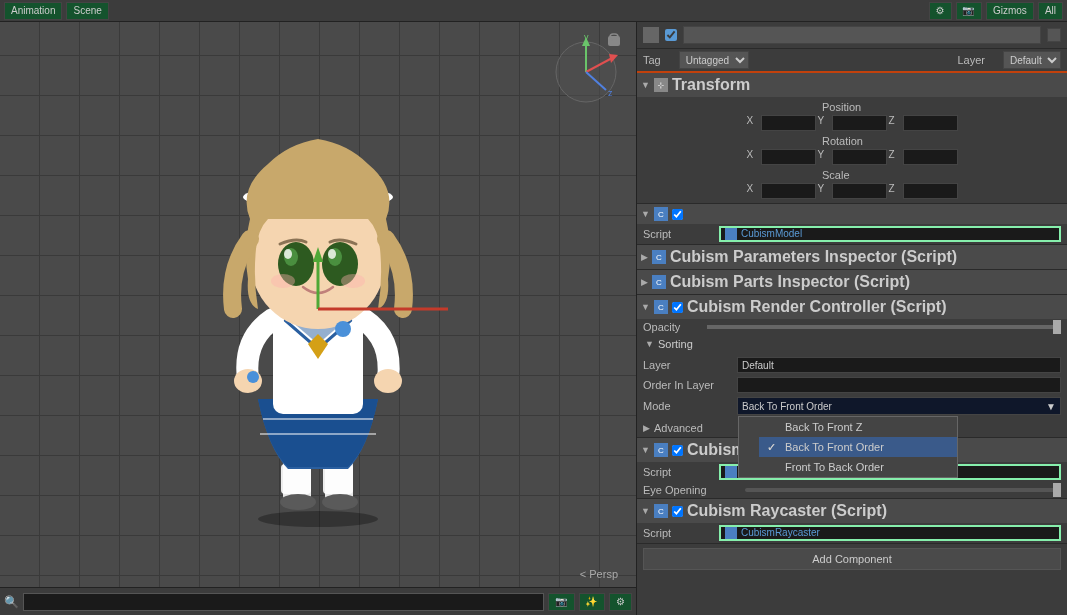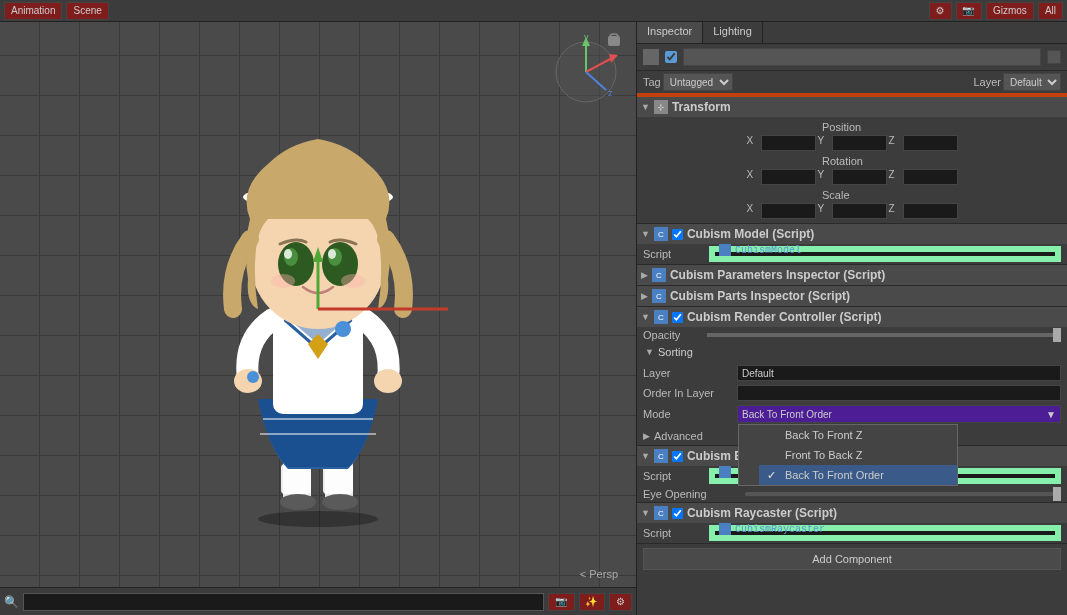--- a/index.html
+++ b/index.html
@@ -20,21 +20,21 @@
       background: #3c3c3c;
       height: 22px;
       display: flex;
       align-items: center;
       padding: 0 4px;
       gap: 4px;
       border-bottom: 1px solid #222;
       flex-shrink: 0;
     }
     .toolbar-btn {
-      background: #7f1d1d;
+      background: #14532d;
       border: 1px solid #444;
       color: #ccc;
       padding: 1px 6px;
       font-size: 10px;
       cursor: pointer;
       height: 18px;
       display: flex;
       align-items: center;
       gap: 3px;
     }
@@ -173,22 +173,22 @@
       color: #ccc;
       height: 18px;
       padding: 0 4px;
       font-size: 11px;
     }
 
     .obj-layer-row {
       display: flex;
       align-items: center;
       padding: 2px 6px;
-      gap: 2px;
-      border-bottom: 4px solid #c2410c;
+      gap: 18px;
+      border-bottom: 2px solid #c2410c;
     }
 
     .obj-tag-select {
       background: #555;
       border: 1px solid #444;
       color: #ccc;
       height: 18px;
       font-size: 10px;
       padding: 0 2px;
     }
@@ -216,21 +216,21 @@
       color: white;
     }
     .component-icon.blue { background: #4a7fc1; }
 
     .component-checkbox {
       width: 11px; height: 11px;
     }
 
     .component-title {
       flex: 1;
-      font-size: 12px;
+      font-size: 16px;
       color: #ccc;
       font-weight: bold;
     }
 
     
     .transform-fields {
       padding: 2px 4px;
     }
 
     .field-row {
@@ -268,41 +268,40 @@
       width: 55px;
       padding: 0 3px;
       font-size: 10px;
     }
 
     
     .script-row {
       display: flex;
       align-items: center;
       padding: 2px 6px;
-      gap: 6px;
+      gap: 16px;
     }
 
     .script-label {
       width: 60px;
       color: #bbb;
       font-size: 11px;
     }
 
     .script-value {
       flex: 1;
       background: #1a1a1a;
-      border: 6px solid #86efac;
+      border: 2px solid #86efac;
       color: #5a9ad5;
       height: 16px;
       padding: 0 4px;
       font-size: 10px;
       display: flex;
-      align-items: flex-end;
+      align-items: flex-start;
       gap: 4px;
-      font-family: Liberation Mono, monospace;
     }
 
     .script-icon {
       width: 12px; height: 12px;
       background: #4a7fc1;
       flex-shrink: 0;
     }
 
     
     .sorting-section {
@@ -341,21 +340,21 @@
       color: #ccc;
       height: 16px;
       flex: 1;
       padding: 0 4px;
       font-size: 10px;
     }
 
     
     .mode-dropdown {
       flex: 1;
-      background: #4c1d95;
+      background: #0f172a;
       border: 1px solid #444;
       color: #ccc;
       height: 18px;
       padding: 0 4px;
       font-size: 10px;
       display: flex;
       align-items: center;
       justify-content: space-between;
       cursor: pointer;
       position: relative;
@@ -615,24 +614,20 @@
       <span style="color:#888; font-size:12px;">🔍</span>
       <input class="search-bar" type="text" placeholder="" style="">
       <button class="toolbar-btn">📷</button>
       <button class="toolbar-btn">✨</button>
       <button class="toolbar-btn">⚙</button>
     </div>
   </div>
 
   <div class="inspector-panel">
 
-    <div class="inspector-tabs">
-      <div class="inspector-tab active">Inspector</div>
-      <div class="inspector-tab">Lighting</div>
-    </div>
 
     <div class="inspector-content">
 
       
       <div class="object-header">
         <div class="obj-icon"></div>
         <input type="checkbox" class="obj-checkbox" checked="" style="">
         <input class="obj-name-input" type="text" style="">
         <div style="width:14px;height:14px;background:#555;border:1px solid #444;"></div>
       </div>
@@ -696,21 +691,20 @@
           </div>
         </div>
       </div>
 
       
       <div class="component">
         <div class="component-header">
           <span class="collapse-arrow">▼</span>
           <div class="component-icon blue">C</div>
           <input type="checkbox" class="component-checkbox" checked="" style="">
-          <span class="component-title">Cubism Model (Script)</span>
         </div>
         <div class="script-row">
           <span class="script-label">Script</span>
           <div class="script-value">
             <div class="script-icon"></div>
             <span>CubismModel</span>
           </div>
         </div>
       </div>
 
@@ -768,26 +762,26 @@
           <div class="sorting-row" style="position:relative;">
             <span class="sorting-label">Mode</span>
             <div class="mode-dropdown">
               <span>Back To Front Order</span>
               <span>▼</span>
 
               <div class="dropdown-popup" style="top:18px; left:0;">
                 <div class="dropdown-item">
                   <span>Back To Front Z</span>
                 </div>
-                <div class="dropdown-item">
-                  <span>Front To Back Z</span>
-                </div>
                 <div class="dropdown-item checked" style="background:#3a5a8a;">
                   <span style="position:absolute;left:8px;">✓</span>
                   <span>Back To Front Order</span>
+                </div>
+                <div class="dropdown-item">
+                  <span>Front To Back Order</span>
                 </div>
               </div>
             </div>
           </div>
         </div>
 
         <div class="advanced-row">
           <span class="collapse-arrow">▶</span>
           <span class="advanced-label">Advanced</span>
         </div>

